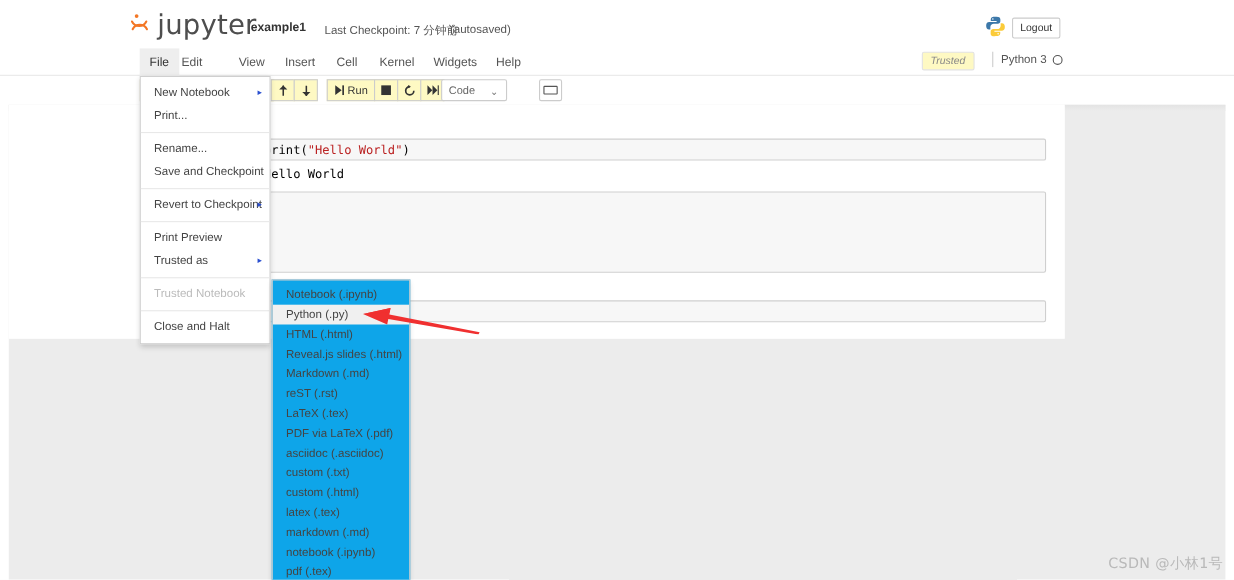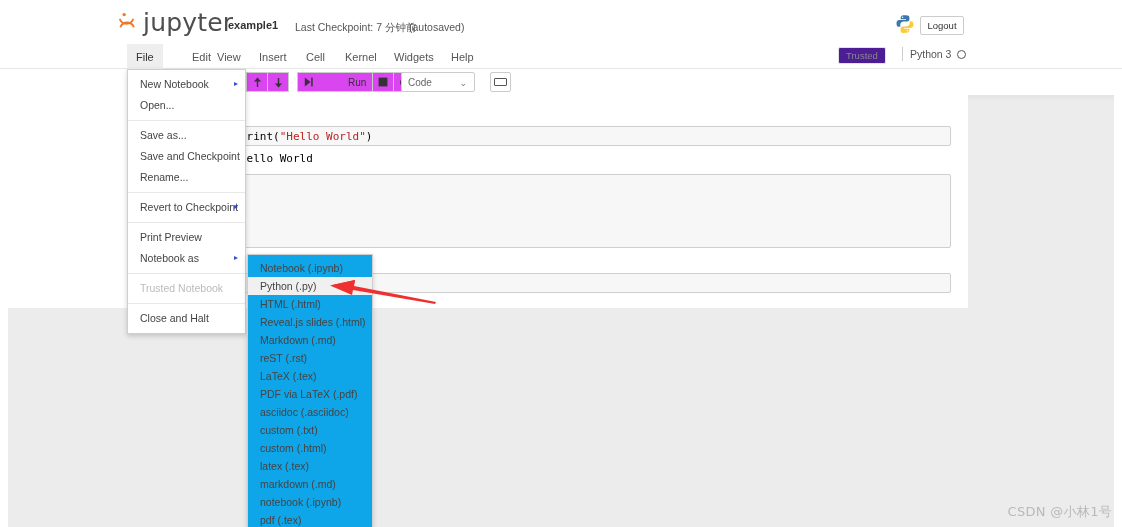--- a/index.html
+++ b/index.html
@@ -130,23 +130,24 @@
     background: #eeeeee;
     color: #333;
   }
   #trusted-badge {
     position: absolute;
     left: 838px; top: 3px;
     padding: 2px 7px;
     font-size: 9.5px;
     color: #888;
     border: 1px solid #e2e2e2;
-    background:#4c1d95;
+    background:#fef9c3;
     border-radius: 2px;
     white-space: nowrap;
+    font-style: italic;
   }
   #kernel-ind {
     position: absolute;
     left: 902px; top: 3px;
     font-size: 10.5px;
     color: #555;
     display: flex; align-items: center;
     white-space: nowrap;
   }
   #kernel-ind .sep {
@@ -172,36 +173,35 @@
   }
   .tb-group {
     position: absolute;
     top: 3px;
     display: flex;
   }
   .tb-btn {
     height: 20px;
     min-width: 22px;
     border: 1px solid #cccccc;
-    background: #d946ef;
+    background: #fef9c3;
     display: flex; align-items:center; justify-content:center;
     font-size: 10px;
     color: #333;
     cursor: pointer;
     padding: 0 4px;
     white-space: nowrap;
-    gap: 32px;
   }
   .tb-group .tb-btn + .tb-btn { margin-left: -1px; }
   .tb-group.r0 { border-radius: 2px; }
   .tb-btn svg { display:block; }
   #celltype-select {
     position: absolute;
     top: 3px; left: 401px;
-    width: 74px; height: 20px;
+    width: 60px; height: 20px;
     border: 1px solid #cccccc;
     background: #ffffff;
     font-size: 10px;
     color: #666;
     display:flex; align-items:center;
     padding-left: 6px;
     cursor: pointer;
     border-radius: 2px;
   }
   #celltype-select .chev {
@@ -363,21 +363,21 @@
         <circle cx="7.6" cy="3.3" r="0.72" fill="#ffffff"></circle>
         <circle cx="12.4" cy="16.7" r="0.72" fill="#ffffff"></circle>
       </svg>
     </div>
 
     <div id="logout-btn">Logout</div>
   </div>
 
   <div id="menubar">
     <div class="menu-item active" style="left:127px;">File</div>
-    <div class="menu-item" style="left:183px;text-align:right;">Edit</div>
+    <div class="menu-item" style="left:156px;text-align:right;">Edit</div>
     <div class="menu-item" style="left:208px;">View</div>
     <div class="menu-item" style="left:250px;">Insert</div>
     <div class="menu-item" style="left:297px;">Cell</div>
     <div class="menu-item" style="left:336px;">Kernel</div>
     <div class="menu-item" style="left:385px;">Widgets</div>
     <div class="menu-item" style="left:442px;">Help</div>
 
     <div id="trusted-badge">Trusted</div>
 
     <div id="kernel-ind">
@@ -512,46 +512,43 @@
   <div class="cell-in" id="cell2-in"></div>
   <div class="cell-in" id="cell3-in"></div>
 
   <div id="file-menu">
 
     <div class="dd-item">
       <span>New Notebook</span>
       <span class="caret">▸</span>
     </div>
     <div class="dd-item">
-      <span>Open...</span>
+      <span>Print...</span>
     </div>
     <div class="dd-sep"></div>
 
     <div class="dd-item">
-      <span>Save as...</span>
+      <span>Rename...</span>
     </div>
     <div class="dd-item">
       <span>Save and Checkpoint</span>
-    </div>
-    <div class="dd-item">
-      <span>Rename...</span>
     </div>
     <div class="dd-sep"></div>
 
     <div class="dd-item">
       <span>Revert to Checkpoint</span>
       <span class="caret">▸</span>
     </div>
     <div class="dd-sep"></div>
 
     <div class="dd-item">
       <span>Print Preview</span>
     </div>
     <div class="dd-item">
-      <span>Notebook as</span>
+      <span>Trusted as</span>
       <span class="caret">▸</span>
     </div>
     <div class="dd-sep"></div>
 
     <div class="dd-item disabled">
       <span>Trusted Notebook</span>
     </div>
     <div class="dd-sep"></div>
 
     <div class="dd-item">

